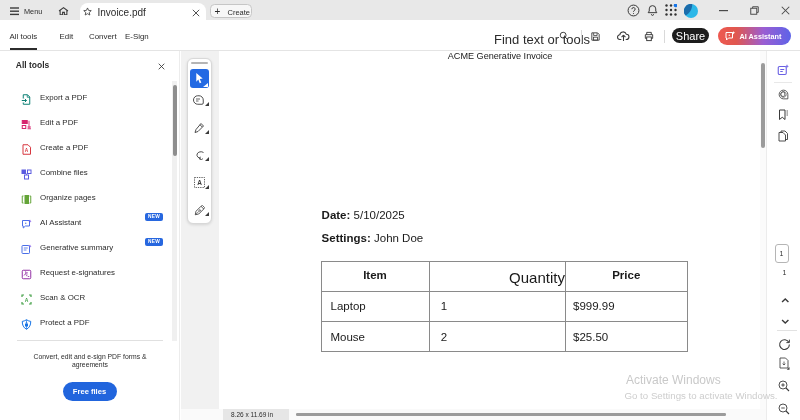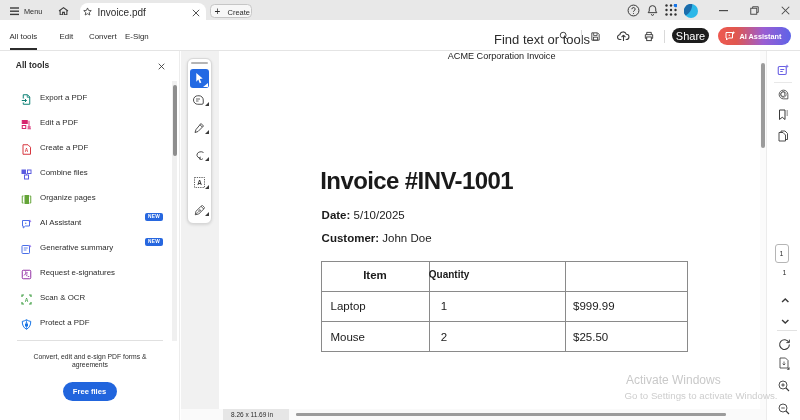--- a/index.html
+++ b/index.html
@@ -221,32 +221,32 @@
   <div class="abs" style="left:172px;top:81px;width:5px;height:260px;background:#f0f0f0;"></div>
   <div class="abs" style="left:172.5px;top:85px;width:4px;height:71px;background:#8e8e8e;border-radius:2px;"></div>
 
   <div class="abs" style="left:17px;top:339.5px;width:146px;height:1px;background:#e0e0e0;"></div>
   <div class="abs" style="left:0;top:352.6px;width:180px;text-align:center;font-size:6.8px;color:#2c2c2c;line-height:8.6px;filter:contrast(100%);">Convert, edit and e-sign PDF forms &amp;<br>agreements</div>
   <div class="abs" style="left:62.5px;top:381.5px;width:54px;height:19px;background:#2165dd;border-radius:10px;color:#fff;font-size:7.6px;font-weight:bold;text-align:center;line-height:19px;filter:contrast(100%);">Free files</div>
 
   <div id="docarea"></div>
   <div id="page"></div>
 
-  <div class="doc" style="left:447.8px;top:52.4px;font-size:9.1px;">ACME Corporation Invoice</div>
-  <div class="doc" style="left:320.3px;top:168.7px;font-size:24px;font-weight:bold;letter-spacing:-0.6px;">Invoice #INV-1001</div>
+  <div class="doc" style="left:447.8px;top:52.4px;font-size:9.1px;">ACME Generative Invoice</div>
   <div class="doc" style="left:321.6px;top:209.65px;font-size:11.5px;"><b>Date:</b> 5/10/2025</div>
-  <div class="doc" style="left:321.6px;top:233.25px;font-size:11.5px;"><b>Customer:</b> John Doe</div>
+  <div class="doc" style="left:321.6px;top:233.25px;font-size:11.5px;"><b>Settings:</b> John Doe</div>
 
   <div class="doc" style="left:321px;top:260.5px;width:366.5px;height:91.5px;border:1px solid #8a8a8a;"></div>
   <div class="doc" style="left:321px;top:291px;width:366.5px;height:1px;background:#8a8a8a;"></div>
   <div class="doc" style="left:321px;top:321px;width:366.5px;height:1px;background:#8a8a8a;"></div>
   <div class="doc" style="left:428.8px;top:260.5px;width:1px;height:91.5px;background:#8a8a8a;"></div>
   <div class="doc" style="left:565px;top:260.5px;width:1px;height:91.5px;background:#8a8a8a;"></div>
   <div class="doc" style="left:321px;top:269.8px;width:108px;text-align:center;font-size:11.5px;font-weight:bold;">Item</div>
-  <div class="doc" style="left:428.8px;top:269.8px;width:136.2px;text-align:left;font-size:10px;font-weight:bold;">Quantity</div>
+  <div class="doc" style="left:428.8px;top:269.8px;width:136.2px;text-align:right;font-size:15px;font-weight:normal;">Quantity</div>
+  <div class="doc" style="left:565px;top:269.8px;width:122.5px;text-align:center;font-size:11.5px;font-weight:bold;">Price</div>
   <div class="doc" style="left:330.5px;top:301.05px;font-size:11.5px;">Laptop</div>
   <div class="doc" style="left:440.8px;top:301.05px;font-size:11.5px;">1</div>
   <div class="doc" style="left:573px;top:301.05px;font-size:11.5px;text-align:right;">$999.99</div>
   <div class="doc" style="left:330.5px;top:331.5px;font-size:11.5px;">Mouse</div>
   <div class="doc" style="left:440.8px;top:331.5px;font-size:11.5px;">2</div>
   <div class="doc" style="left:573px;top:331.5px;font-size:11.5px;">$25.50</div>
   <div class="doc" style="left:322.2px;top:363.8px;font-size:11.5px;margin-top:48px;"><b>Total:</b> $1050.99</div>
 
   <div id="statusbar"></div>
   <div class="abs" style="left:222.5px;top:409px;width:66px;height:11px;background:#e6e6e6;"></div>

